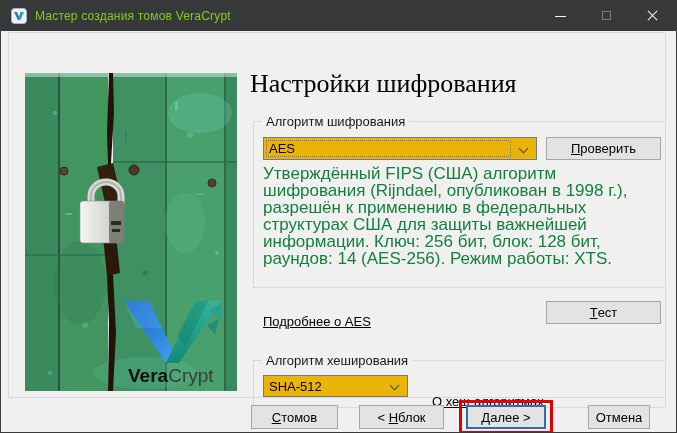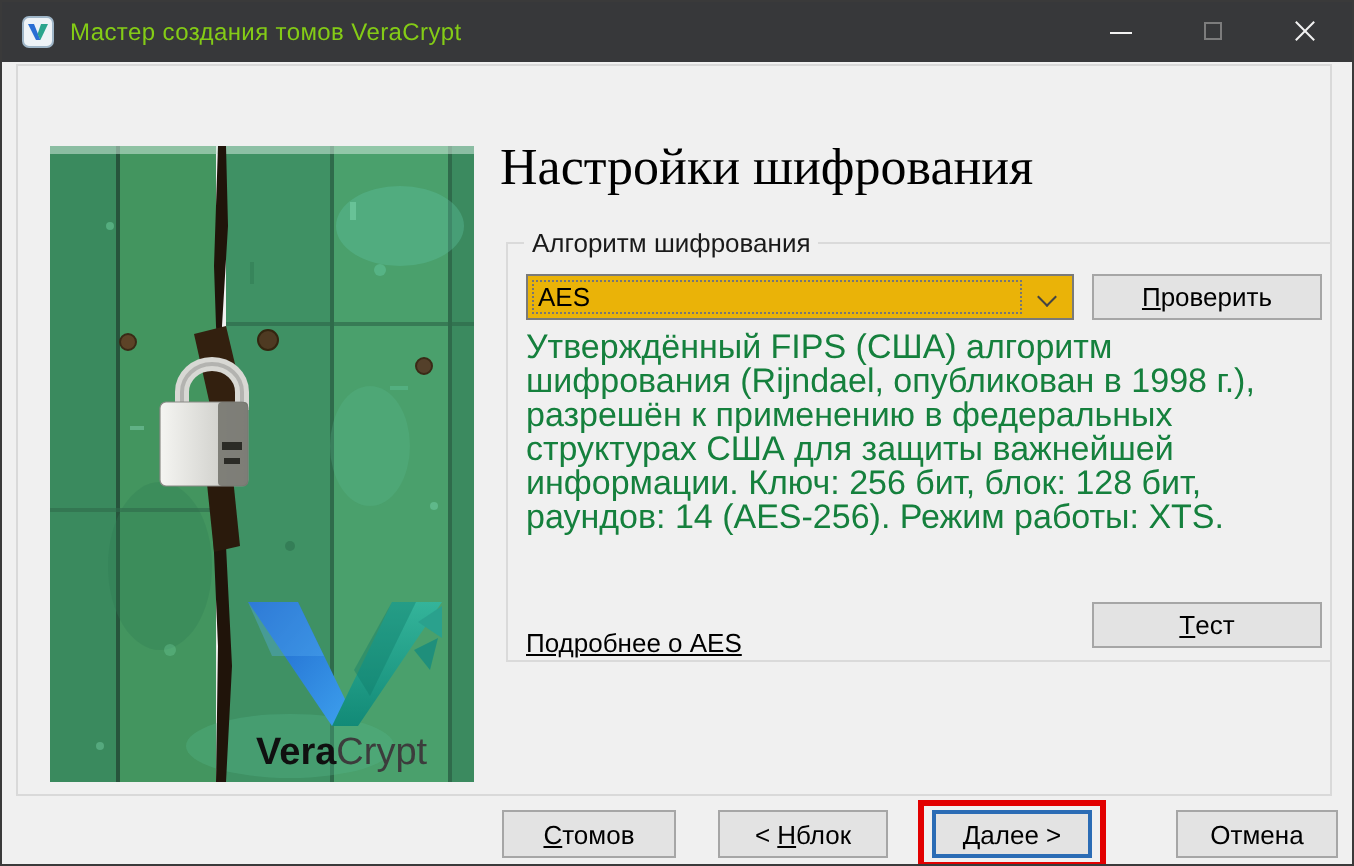--- a/index.html
+++ b/index.html
@@ -39,21 +39,21 @@
 
   .door { position:absolute; left:16px; top:40px; width:212px; height:318px; }
 
   .heading {
     position:absolute; left:241px; top:36px;
     font-family:"Liberation Serif", serif; font-size:26px; color:#000;
     white-space:nowrap;
   }
 
   .group { position:absolute; border:1px solid #dadada; }
-  .group1 { left:244px; top:88px;  width:413px; height:210px; }
+  .group1 { left:244px; top:88px;  width:413px; height:167px; }
   .group2 { left:244px; top:327px; width:413px; height:48px; }
   .group-label {
     position:absolute; left:8px; top:-8px; background:#f0f0f0;
     padding:0 4px; font-size:13px; color:#1a1a1a; white-space:nowrap;
   }
 
   .combo {
     position:absolute; background:#eab308; border:1px solid #7a7a7a;
     font-size:13px; line-height:21px; padding-left:5px; cursor:default;
   }
@@ -83,21 +83,21 @@
   }
   .link { text-decoration:underline; color:#000; font-size:13px; cursor:pointer; white-space:nowrap;margin-top:16px; }
   .link-aes  { position:absolute; left:9px; top:176px; }
   .link-hash { position:absolute; left:178px; top:17px; }
 
   
   .footer-btn { top:404px; height:24px; }
   .btn-help   { left:250px; width:87px; }
   .btn-back   { left:358px; width:85px; }
   .btn-next   { left:465px; width:80px; border:2px solid #2b6cb5; }
-  .btn-cancel { left:587px; width:81px; }
+  .btn-cancel { left:587px; width:62px; }
   .mn { text-decoration:underline; }
 
   .red-annotation {
     position:absolute; left:458px; top:399px; width:94px; height:34px;
     border:3px solid #e20000; pointer-events:none; z-index:5;
   }
 </style>
 </head>
 <body>
 
@@ -211,20 +211,30 @@
 
       <div class="btn btn-benchmark"><span class="mn">П</span><span>роверить</span></div>
 
       <div class="desc">Утверждённый FIPS (США) алгоритм шифрования (Rijndael, опубликован в 1998 г.), разрешён к применению в федеральных структурах США для защиты важнейшей информации. Ключ: 256 бит, блок: 128 бит, раундов: 14 (AES-256). Режим работы: XTS.</div>
 
       <span class="link link-aes">Подробнее о AES</span>
 
       <div class="btn btn-test"><span class="mn">Т</span><span>ест</span></div>
     </div>
 
+    <div class="group group2">
+      <span class="group-label">Алгоритм хеширования</span>
+
+      <div class="combo combo-sha">
+        <span>SHA-512</span>
+        <span class="chev" style="top:6px;"></span>
+      </div>
+
+      <span class="link link-hash">О хеш-алгоритмах</span>
+    </div>
   </div>
 
   <div class="btn footer-btn btn-help"><span></span><span class="mn">С</span><span>томов</span></div>
   <div class="btn footer-btn btn-back"><span>&lt; </span><span class="mn">Н</span><span>блок</span></div>
   <div class="btn footer-btn btn-next"><span></span><span class="mn">Д</span><span>алее &gt;</span></div>
   <div class="btn footer-btn btn-cancel"><span>Отмена</span></div>
 
   <div class="red-annotation"></div>
 
 </div>

